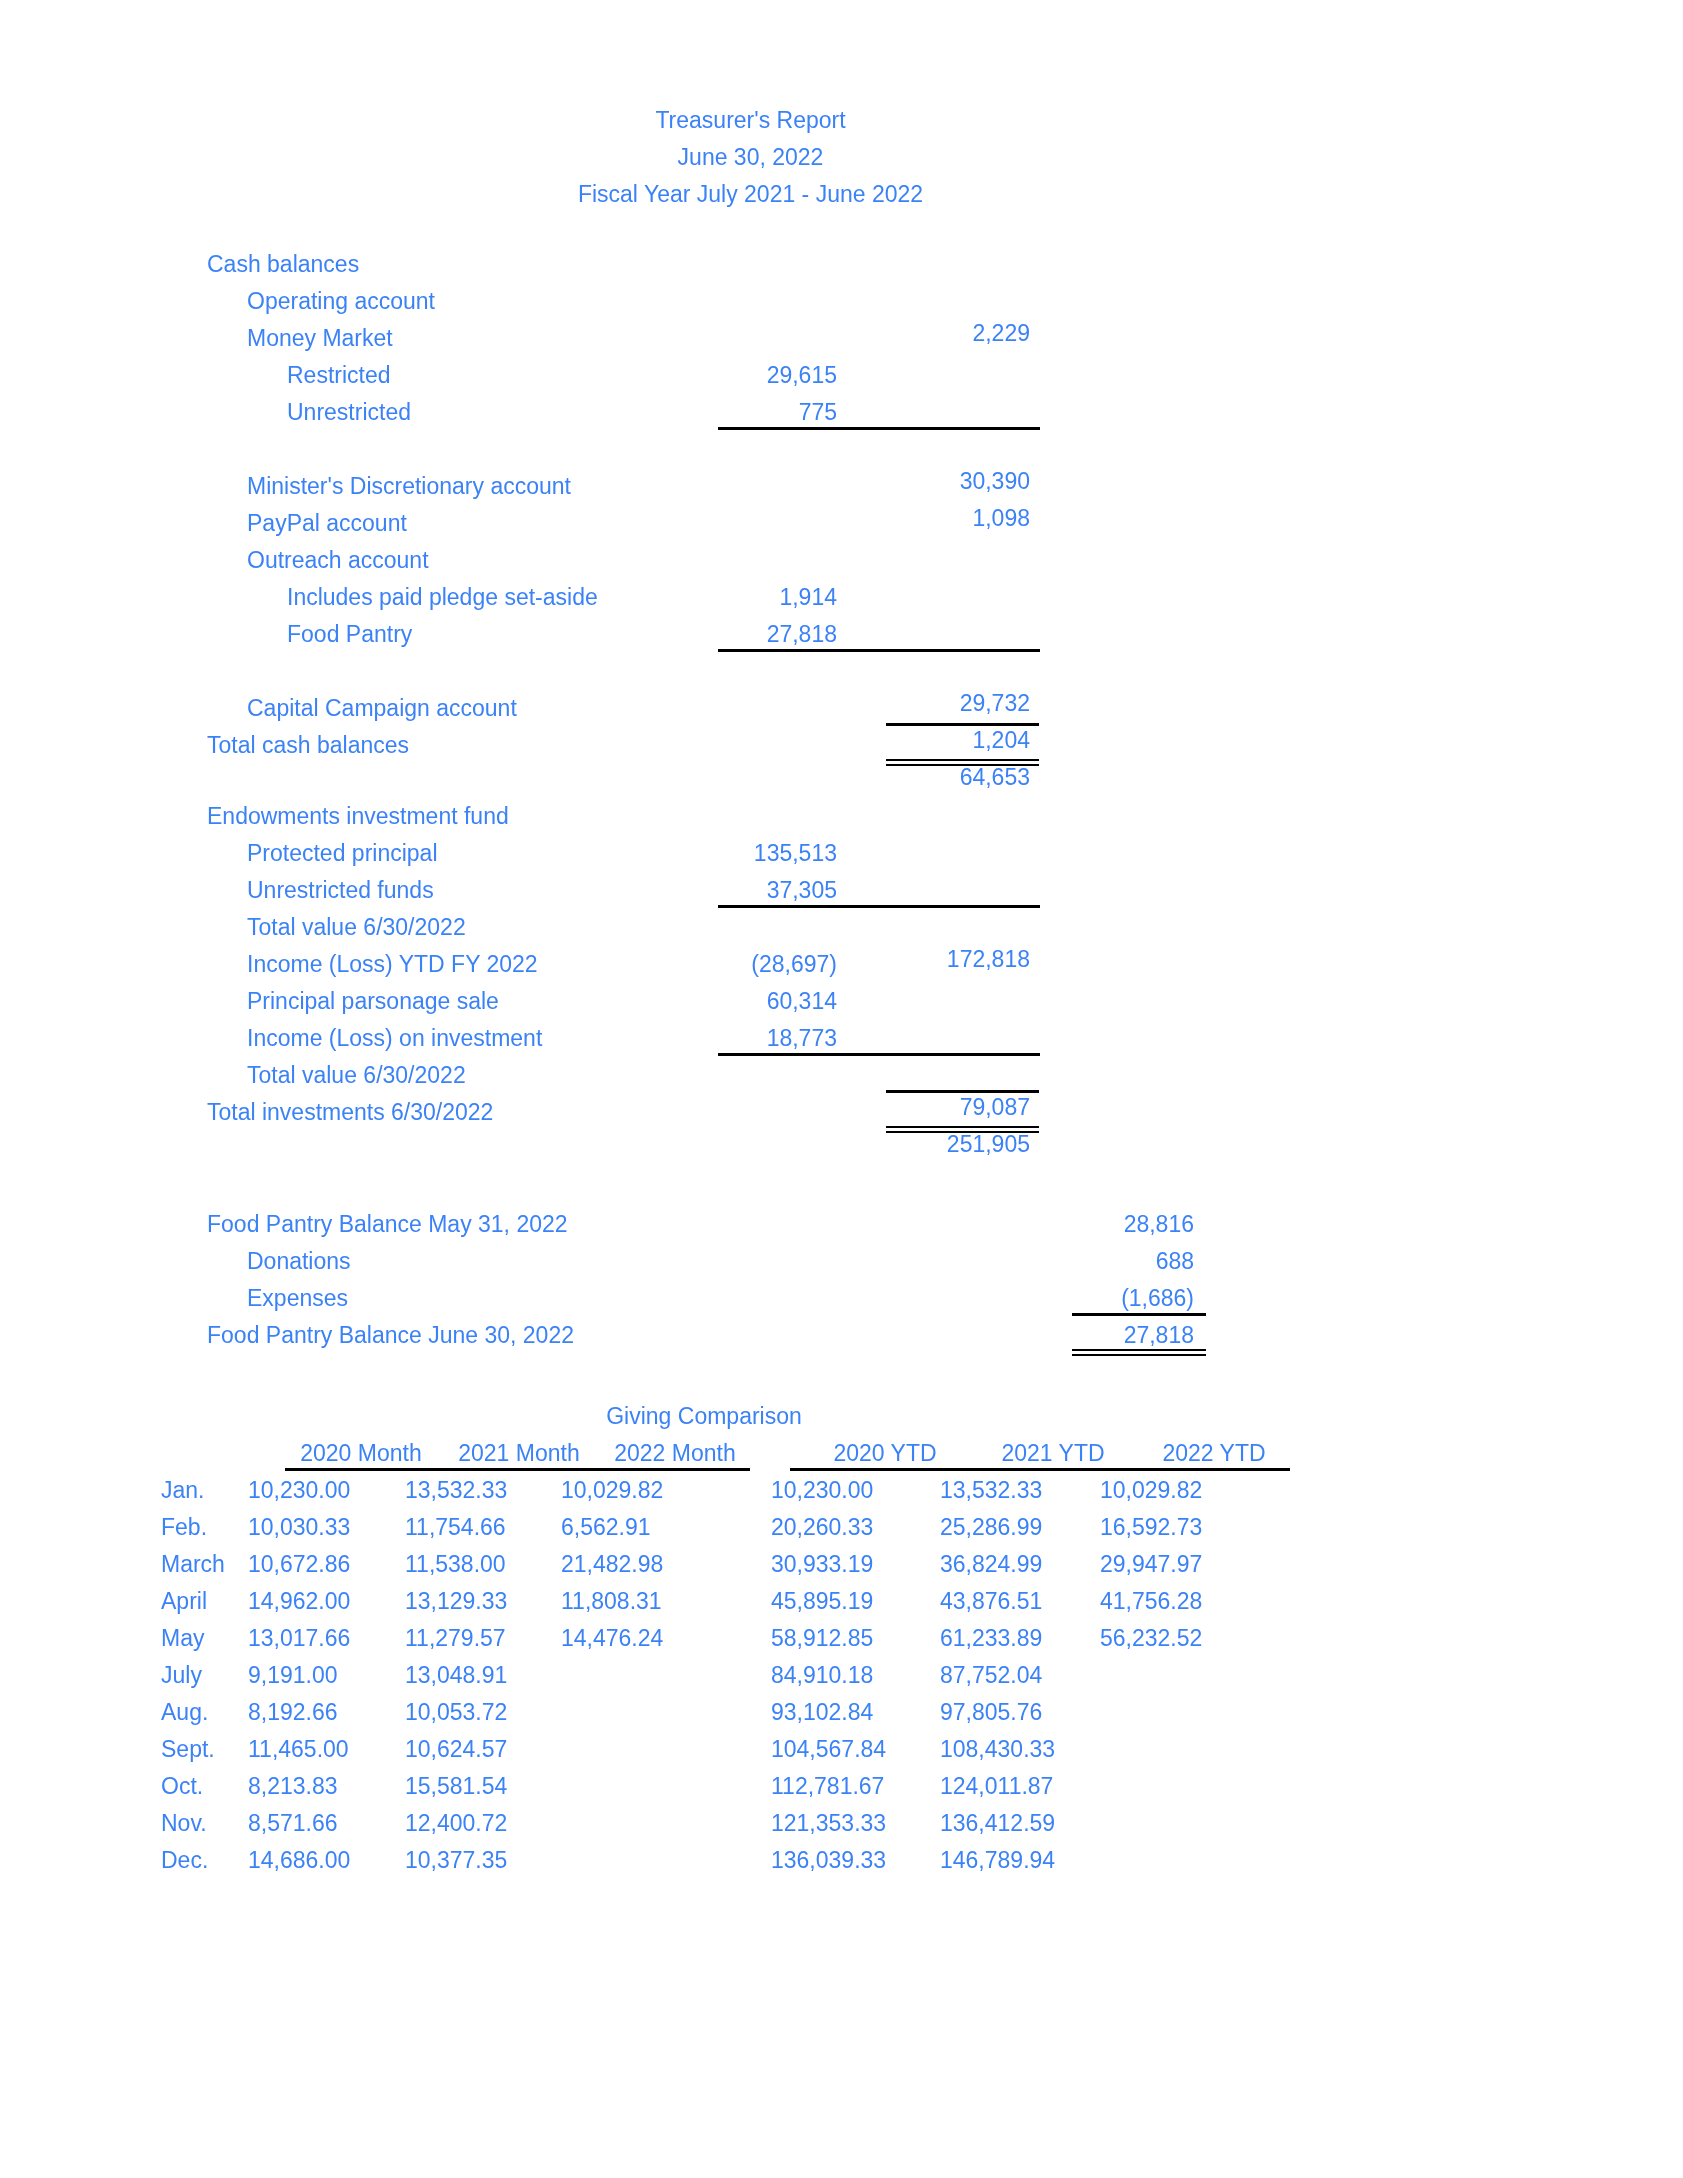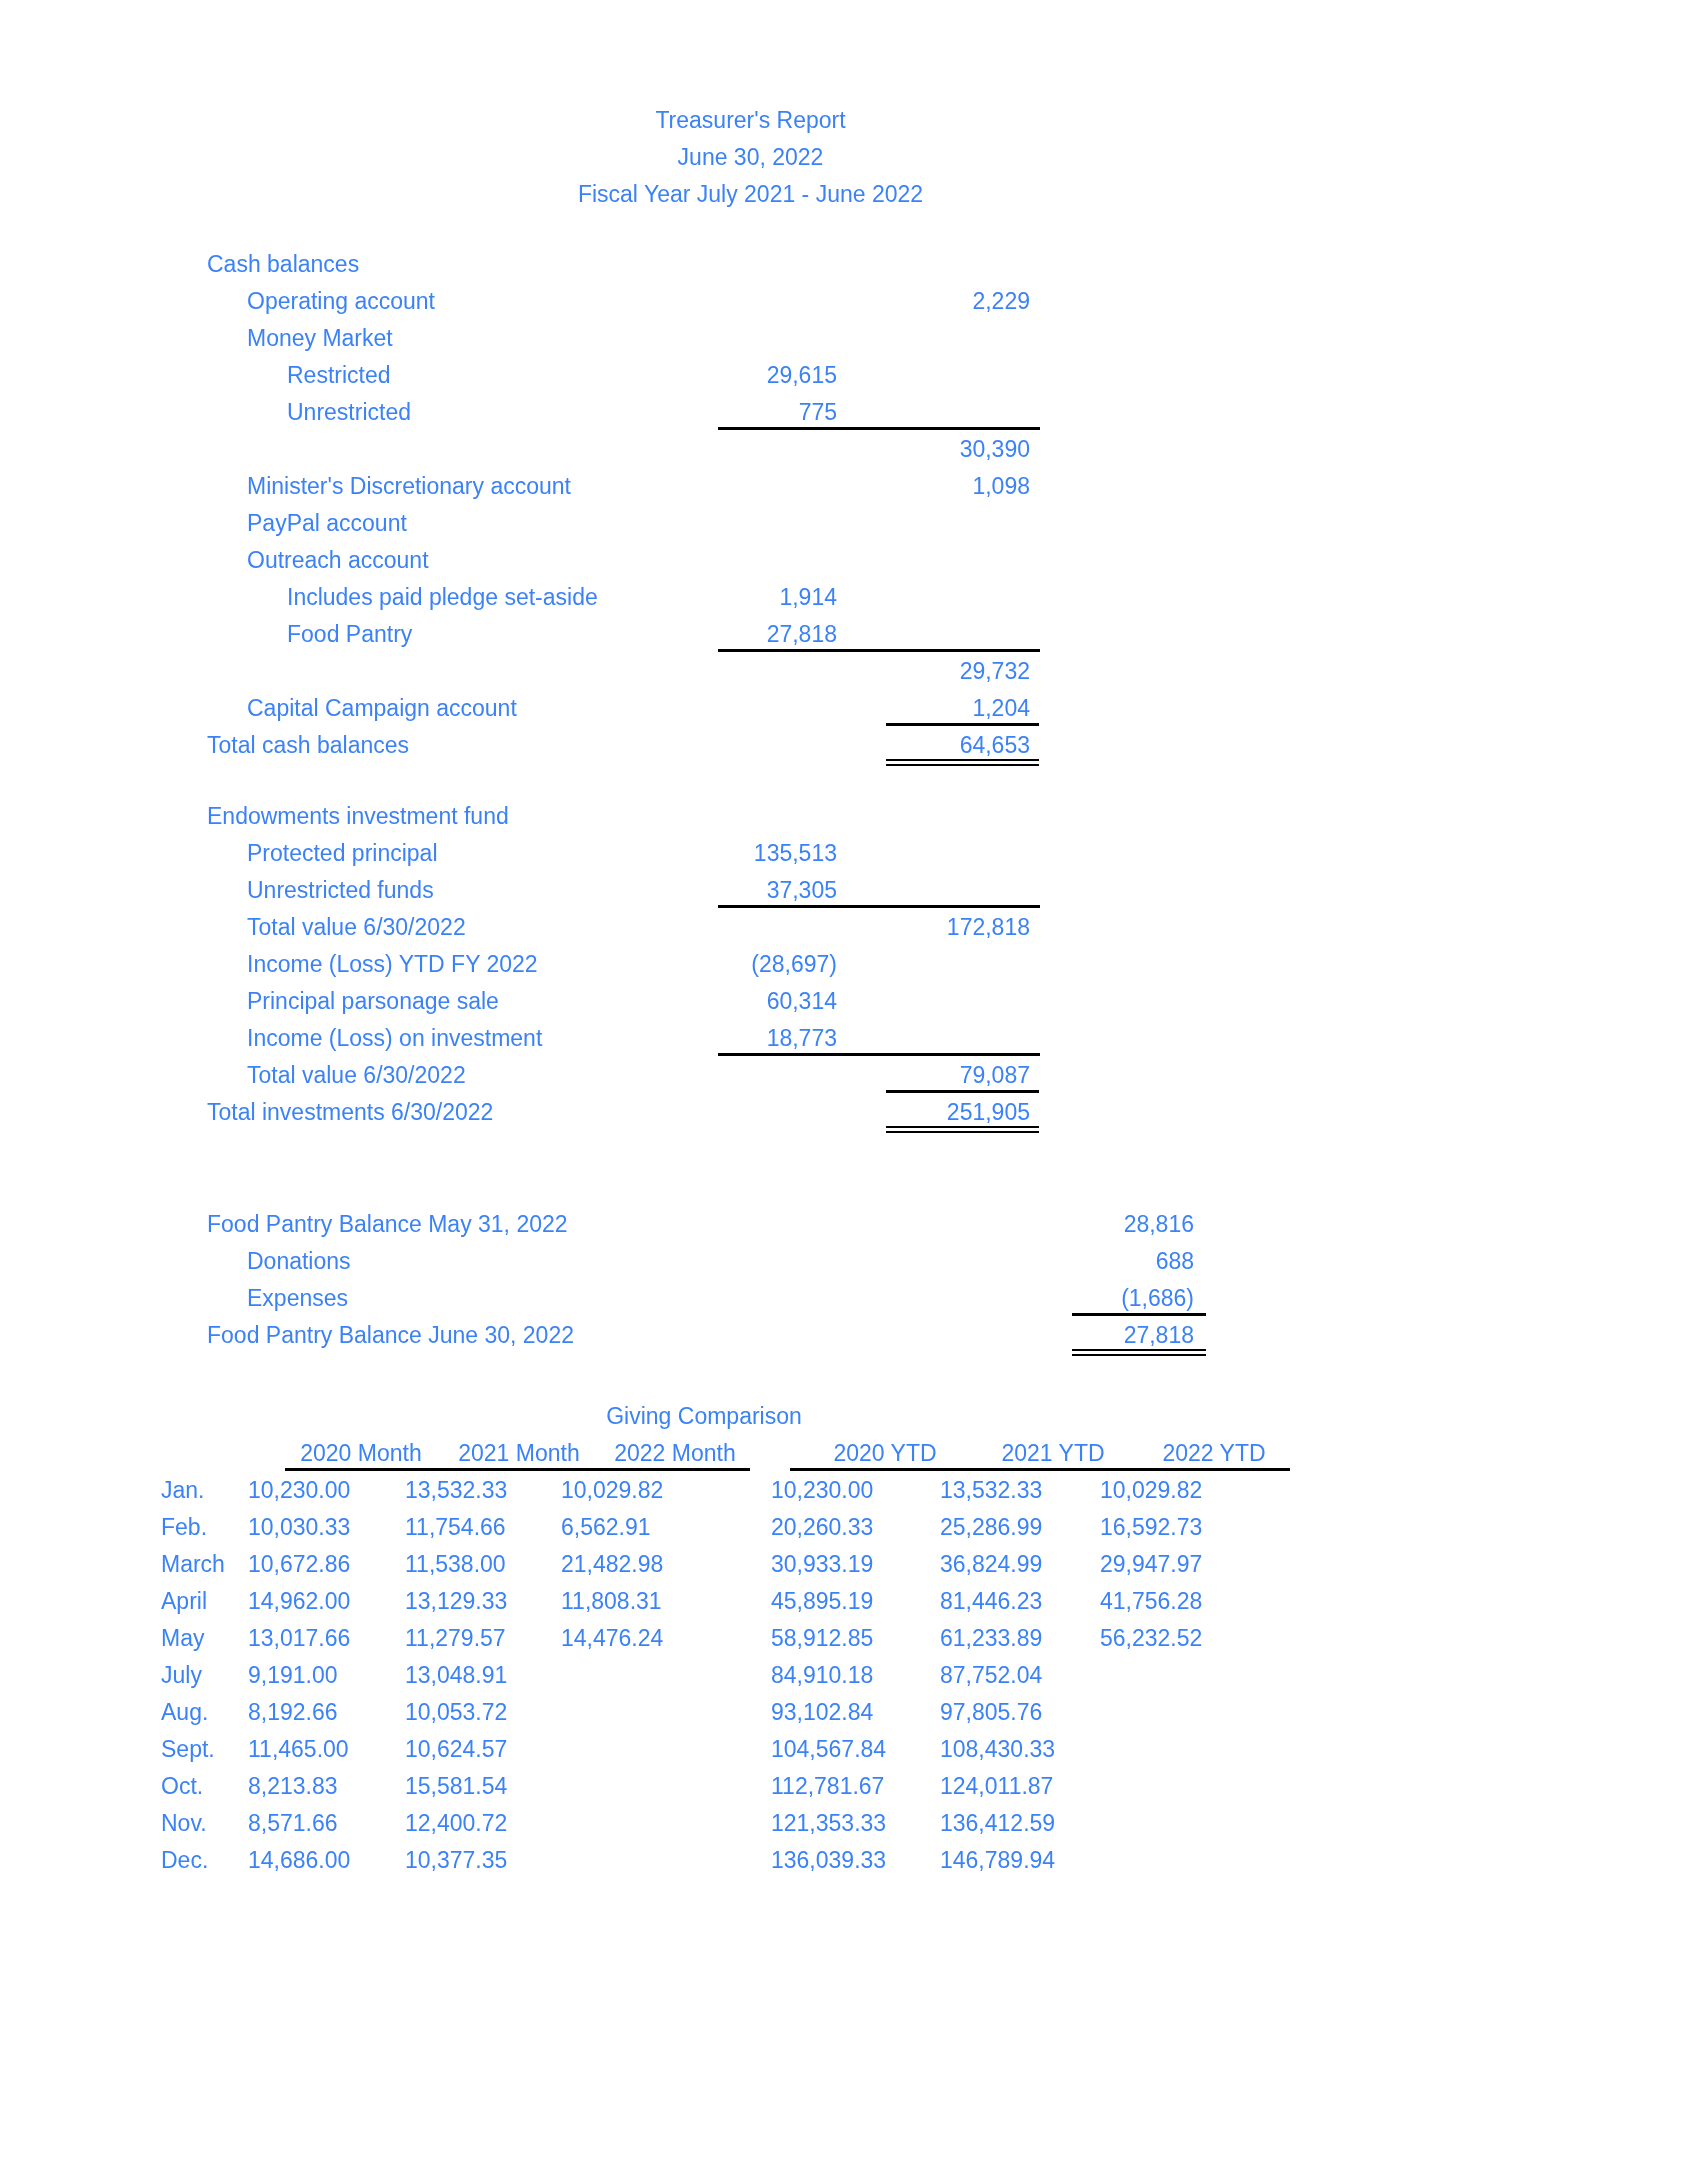--- a/index.html
+++ b/index.html
@@ -14,21 +14,21 @@
     overflow: hidden;
   }
   .titleblock { padding-top: 102px; width: 1501px; text-align: center; }
   .titleblock div { height: 37px; line-height: 37px; }
 
   .row { position: relative; height: 37px; line-height: 37px; }
   .lbl0 { position: absolute; left: 207px; white-space: nowrap; }
   .lbl1 { position: absolute; left: 247px; white-space: nowrap; }
   .lbl2 { position: absolute; left: 287px; white-space: nowrap; }
   .c1 { position: absolute; left: 639px; width: 198px; text-align: right; }
-  .c2 { position: absolute; left: 832px; width: 198px; text-align: right; }
+  .c2 { position: absolute; left: 832px; width: 198px; text-align: right; margin-top: 32px; }
   .c3 { position: absolute; left: 996px; width: 198px; text-align: right; }
 
   .rule  { position: absolute; bottom: 1px; border-bottom: 3px solid #000; }
   .rule-wide { left: 718px; width: 322px; }
   .rule-c2   { left: 886px; width: 153px; }
   .rule-c3   { left: 1072px; width: 134px; }
   .drule { position: absolute; bottom: -2px; height: 7px; box-sizing: border-box;
            border-top: 2px solid #000; border-bottom: 2px solid #000; }
   .drule-c2 { left: 886px; width: 153px; }
   .drule-c3 { left: 1072px; width: 134px; }
@@ -222,21 +222,21 @@
     <span class="gc gc-y1">30,933.19</span>
     <span class="gc gc-y2">36,824.99</span>
     <span class="gc gc-y3">29,947.97</span>
   </div>
   <div class="grow">
     <span class="gmonth">April</span>
     <span class="gc gc-m1">14,962.00</span>
     <span class="gc gc-m2">13,129.33</span>
     <span class="gc gc-m3">11,808.31</span>
     <span class="gc gc-y1">45,895.19</span>
-    <span class="gc gc-y2">81,446.23</span>
+    <span class="gc gc-y2">43,876.51</span>
     <span class="gc gc-y3">41,756.28</span>
   </div>
   <div class="grow">
     <span class="gmonth">May</span>
     <span class="gc gc-m1">13,017.66</span>
     <span class="gc gc-m2">11,279.57</span>
     <span class="gc gc-m3">14,476.24</span>
     <span class="gc gc-y1">58,912.85</span>
     <span class="gc gc-y2">61,233.89</span>
     <span class="gc gc-y3">56,232.52</span>

